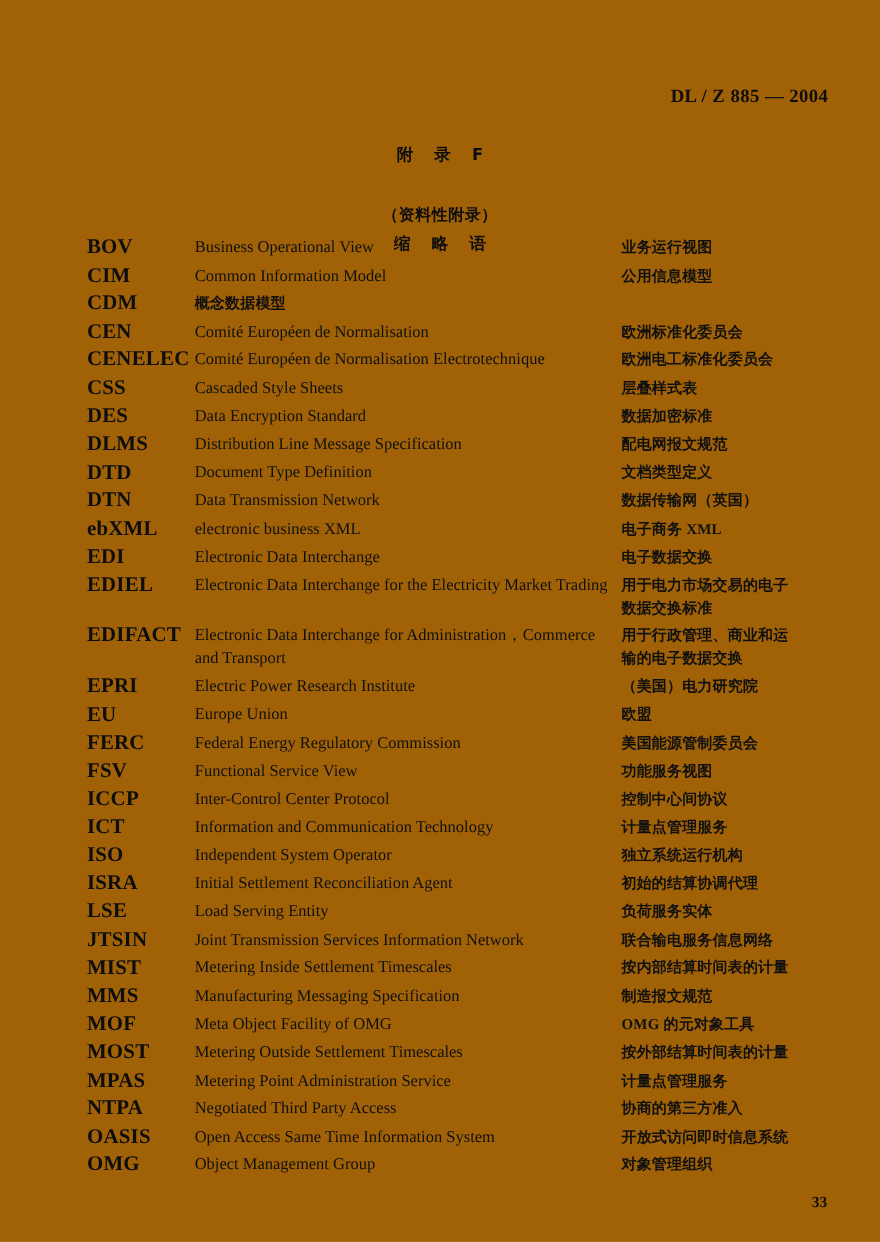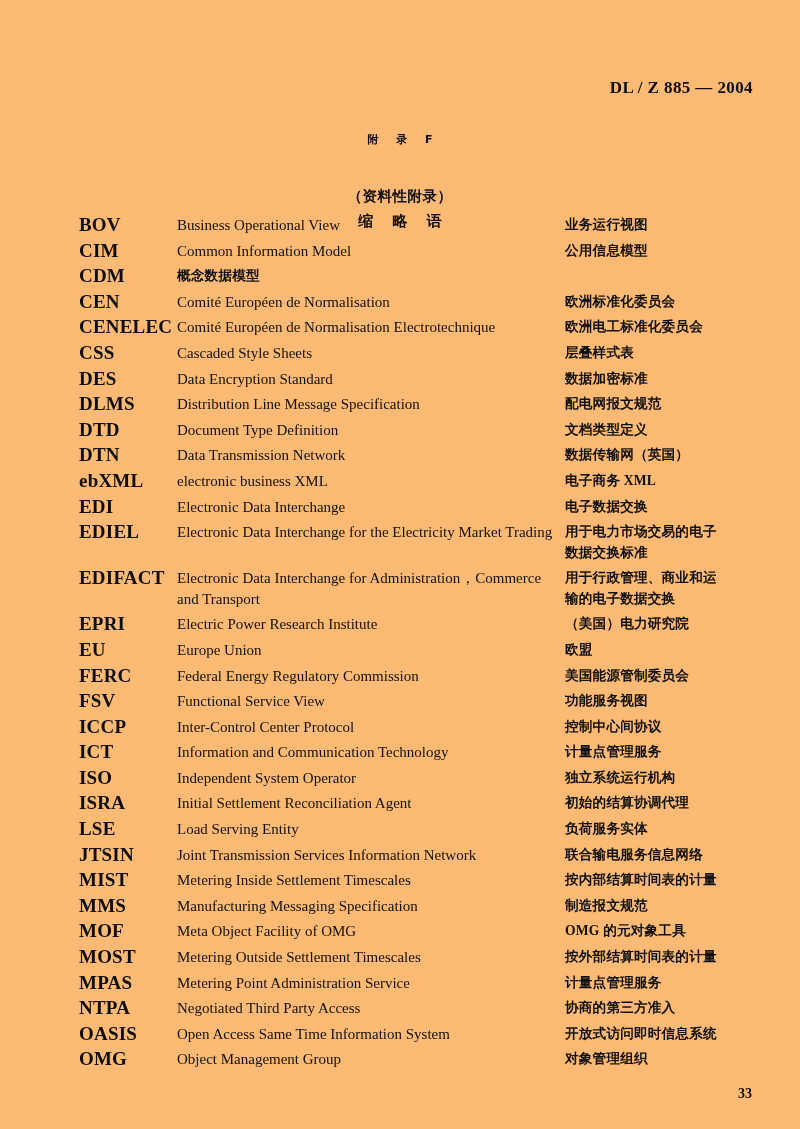--- a/index.html
+++ b/index.html
@@ -8,21 +8,21 @@
     background: #ffffff;
   }
   body {
     font-family: "Liberation Serif", "DejaVu Serif", serif;
     color: #111111;
   }
   #page {
     position: relative;
     width: 800px;
     height: 1129px;
-    background: #fdba74;
+    background: #a16207;
     overflow: hidden;
   }
 
   
   .doc-header {
     position: absolute;
     top: 78px;
     right: 47px;
     font-family: "Liberation Serif", "DejaVu Serif", serif;
     font-weight: bold;
@@ -39,21 +39,21 @@
     left: 0;
     width: 800px;
     text-align: center;
   }
   .title-line {
     font-family: "DejaVu Sans", sans-serif;
     font-weight: bold;
     color: #0d0d0d;
   }
   .annex-no {
-    font-size: 11px;
+    font-size: 15px;
     letter-spacing: 7px;
     line-height: 24px;
     padding-left: 7px;
   }
   .annex-kind {
     font-size: 14.5px;
     line-height: 25px;
     letter-spacing: 0.5px;
     margin-top: 32px;
   }

